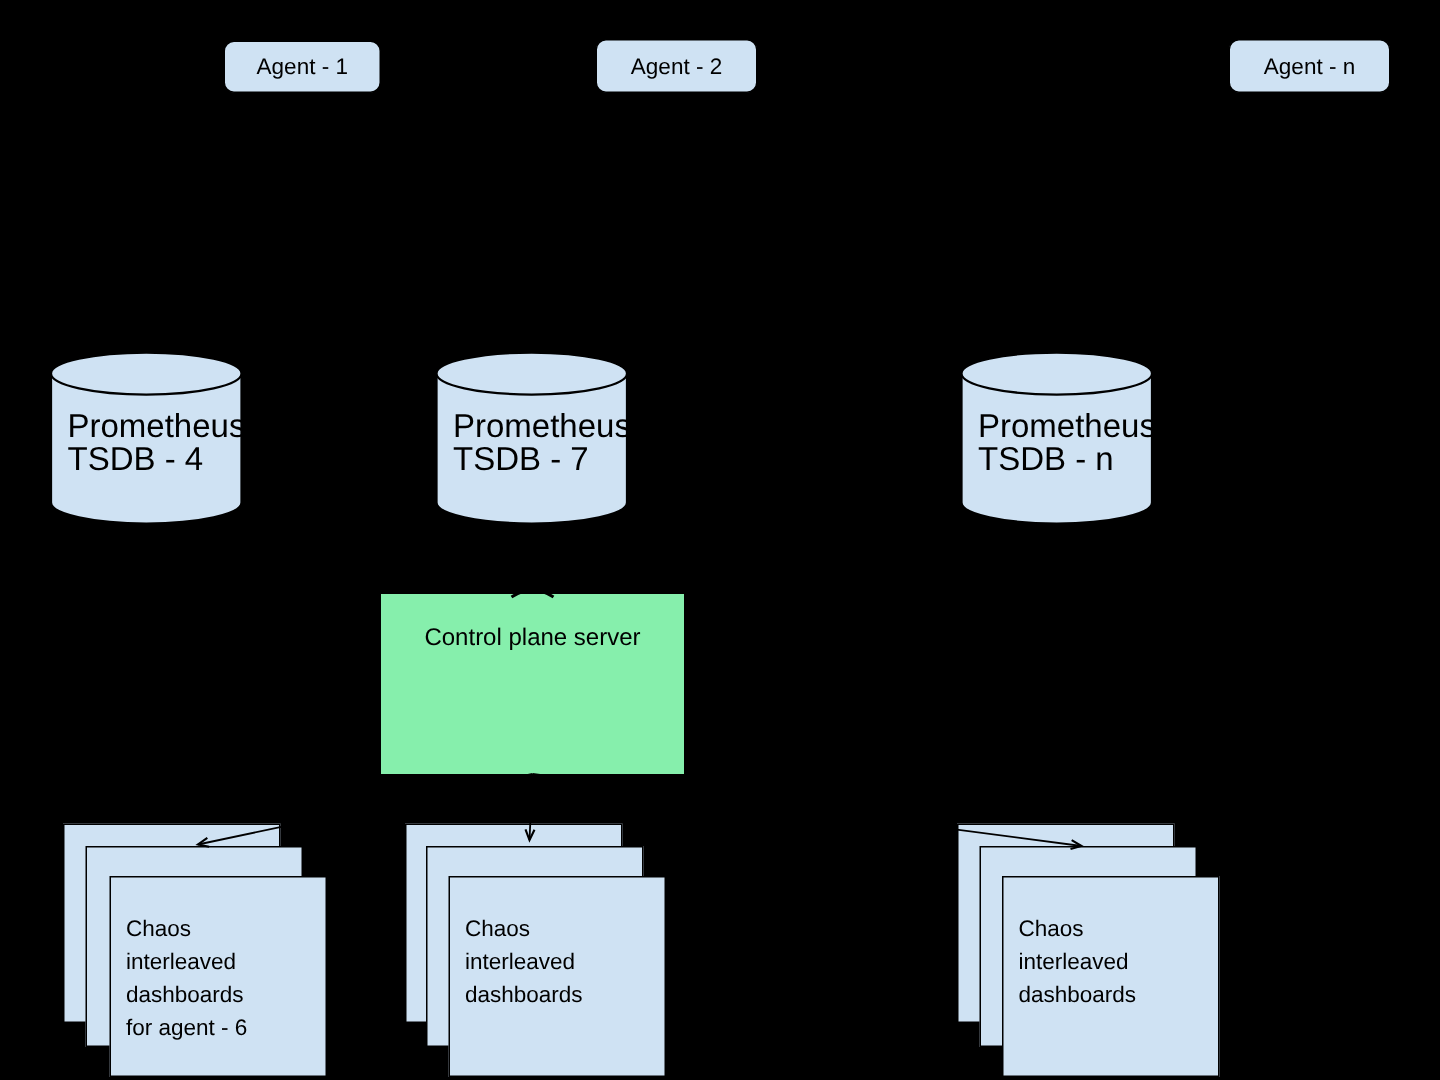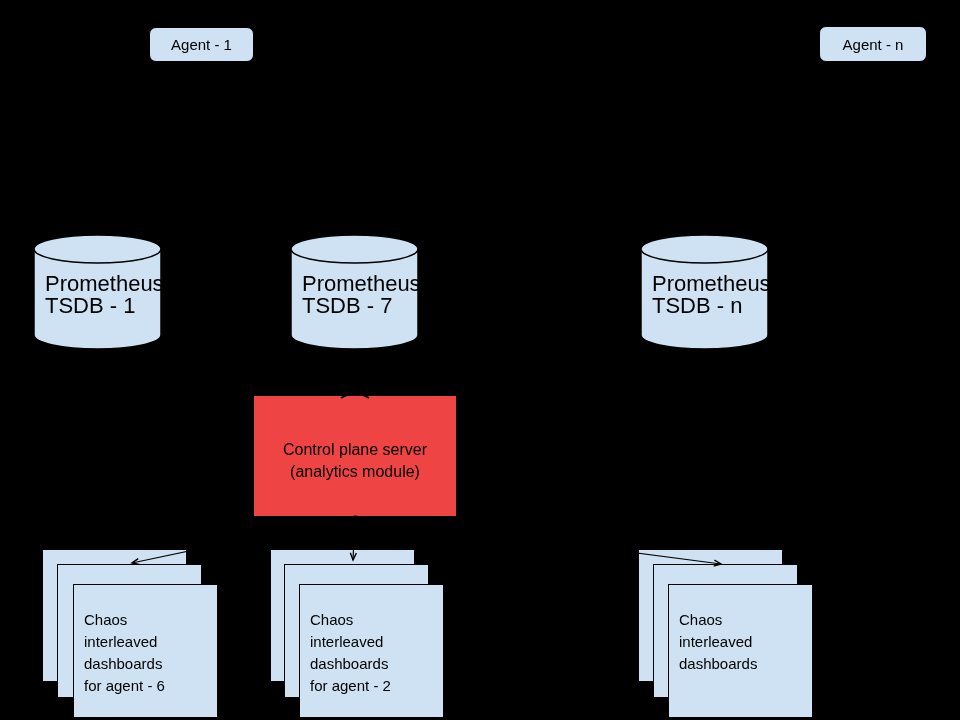--- a/index.html
+++ b/index.html
@@ -38,25 +38,25 @@
   .cyl-label {
     position: absolute; left: 12px; top: 39px;
     font-size: 22px; line-height: 22px;
     white-space: nowrap;
   }
 
   
   .control-plane {
     position: absolute;
     left: 254px; top: 396px; width: 202px; height: 120px;
-    background: #ef4444;
+    background: #86efac;
     box-sizing: border-box;
     text-align: center;
     font-size: 16px; line-height: 22px;
-    padding-top: 43px;
+    padding-top: 19px;
   }
 
   
   .card {
     position: absolute;
     background: #cfe2f3;
     border: 1px solid #000000;
     box-sizing: border-box;
   }
   .card.back  { width: 145px; height: 133px; top: 549px; }
@@ -79,32 +79,35 @@
   }
 </style>
 </head>
 <body>
 
 <div class="canvas">
 
   <div class="agent agent-1">
     <span>Agent - 1</span>
   </div>
+  <div class="agent agent-2">
+    <span>Agent - 2</span>
+  </div>
   <div class="agent agent-n">
     <span>Agent - n</span>
   </div>
 
   <div class="cyl cyl-1">
     <svg width="129" height="116" viewBox="0 0 129 116">
       <path d="M1 15 L1 101 A 63.5 14 0 0 0 128 101 L128 15" fill="#cfe2f3" stroke="#000000" stroke-width="1.5"></path>
       <ellipse cx="64.5" cy="15" rx="63.5" ry="14" fill="#cfe2f3" stroke="#000000" stroke-width="1.5"></ellipse>
     </svg>
     <div class="cyl-label">
       <div>Prometheus</div>
-      <div>TSDB - 1</div>
+      <div>TSDB - 4</div>
     </div>
   </div>
   <div class="cyl cyl-2">
     <svg width="129" height="116" viewBox="0 0 129 116">
       <path d="M1 15 L1 101 A 63.5 14 0 0 0 128 101 L128 15" fill="#cfe2f3" stroke="#000000" stroke-width="1.5"></path>
       <ellipse cx="64.5" cy="15" rx="63.5" ry="14" fill="#cfe2f3" stroke="#000000" stroke-width="1.5"></ellipse>
     </svg>
     <div class="cyl-label">
       <div>Prometheus</div>
       <div>TSDB - 7</div>
@@ -116,42 +119,40 @@
       <ellipse cx="64.5" cy="15" rx="63.5" ry="14" fill="#cfe2f3" stroke="#000000" stroke-width="1.5"></ellipse>
     </svg>
     <div class="cyl-label">
       <div>Prometheus</div>
       <div>TSDB - n</div>
     </div>
   </div>
 
   <div class="control-plane">
     <div>Control plane server</div>
-    <div>(analytics module)</div>
   </div>
 
   <div class="card back s1"></div>
   <div class="card mid s1"></div>
   <div class="card front s1">
     <div class="card-label">
       <div>Chaos</div>
       <div>interleaved</div>
       <div>dashboards</div>
       <div>for agent - 6</div>
     </div>
   </div>
 
   <div class="card back s2"></div>
   <div class="card mid s2"></div>
   <div class="card front s2">
     <div class="card-label">
       <div>Chaos</div>
       <div>interleaved</div>
       <div>dashboards</div>
-      <div>for agent - 2</div>
     </div>
   </div>
 
   <div class="card back sn"></div>
   <div class="card mid sn"></div>
   <div class="card front sn">
     <div class="card-label">
       <div>Chaos</div>
       <div>interleaved</div>
       <div>dashboards</div>

